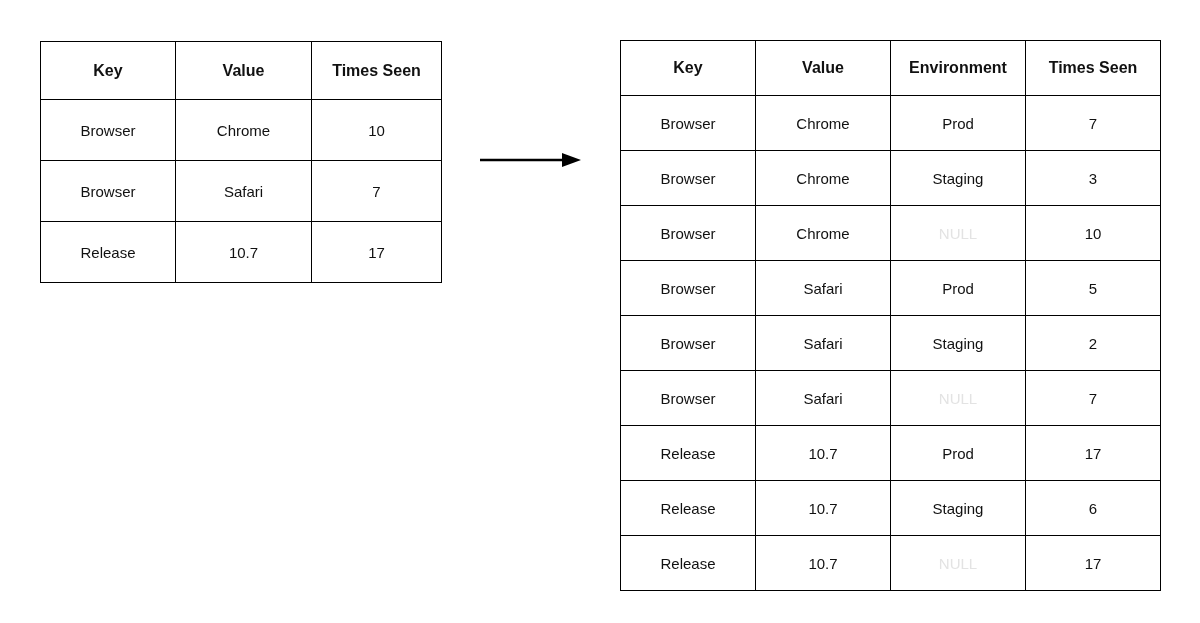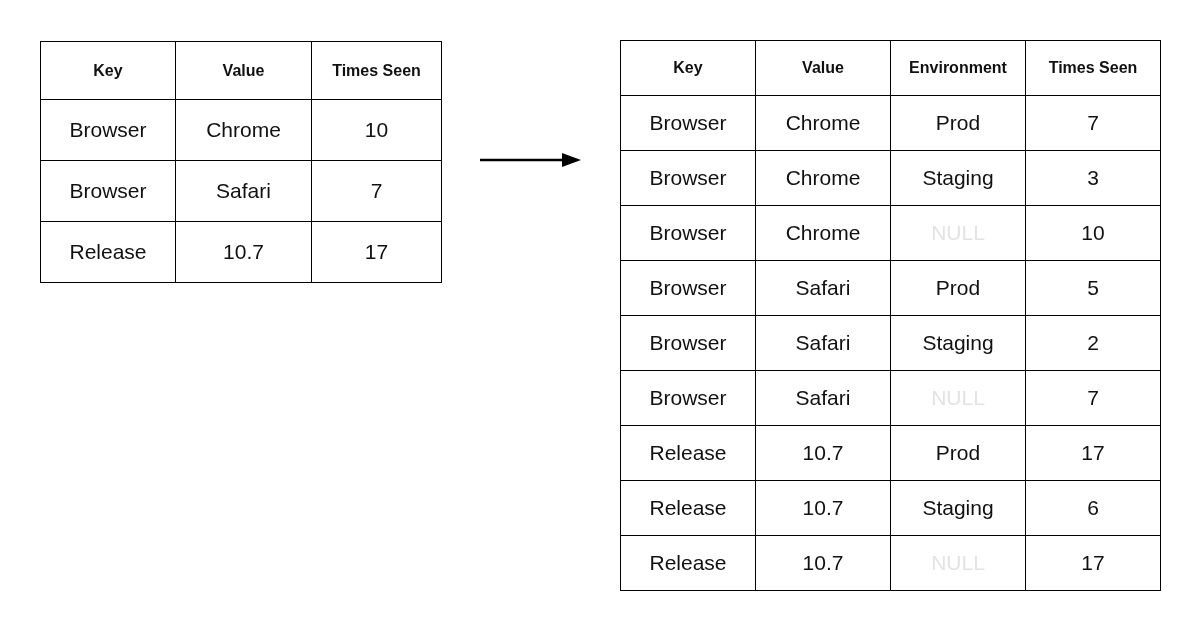--- a/index.html
+++ b/index.html
@@ -37,21 +37,21 @@
     overflow: hidden;
     white-space: nowrap;
   }
   .grid th {
     font-weight: bold;
     font-size: 16px;
     margin-left: 8px;
   }
   .grid td {
     font-weight: normal;
-    font-size: 21px;
+    font-size: 15px;
   }
   .grid td.muted {
     color: var(--muted);
   }
   #left-table  { left: 40px;  top: 41px; width: 401px; }
   #left-table th { height: 57px; }
   #left-table td { height: 60px; }
   #right-table { left: 620px; top: 40px; width: 540px; }
   #right-table th { height: 54px; }
   #right-table td { height: 54px; }

